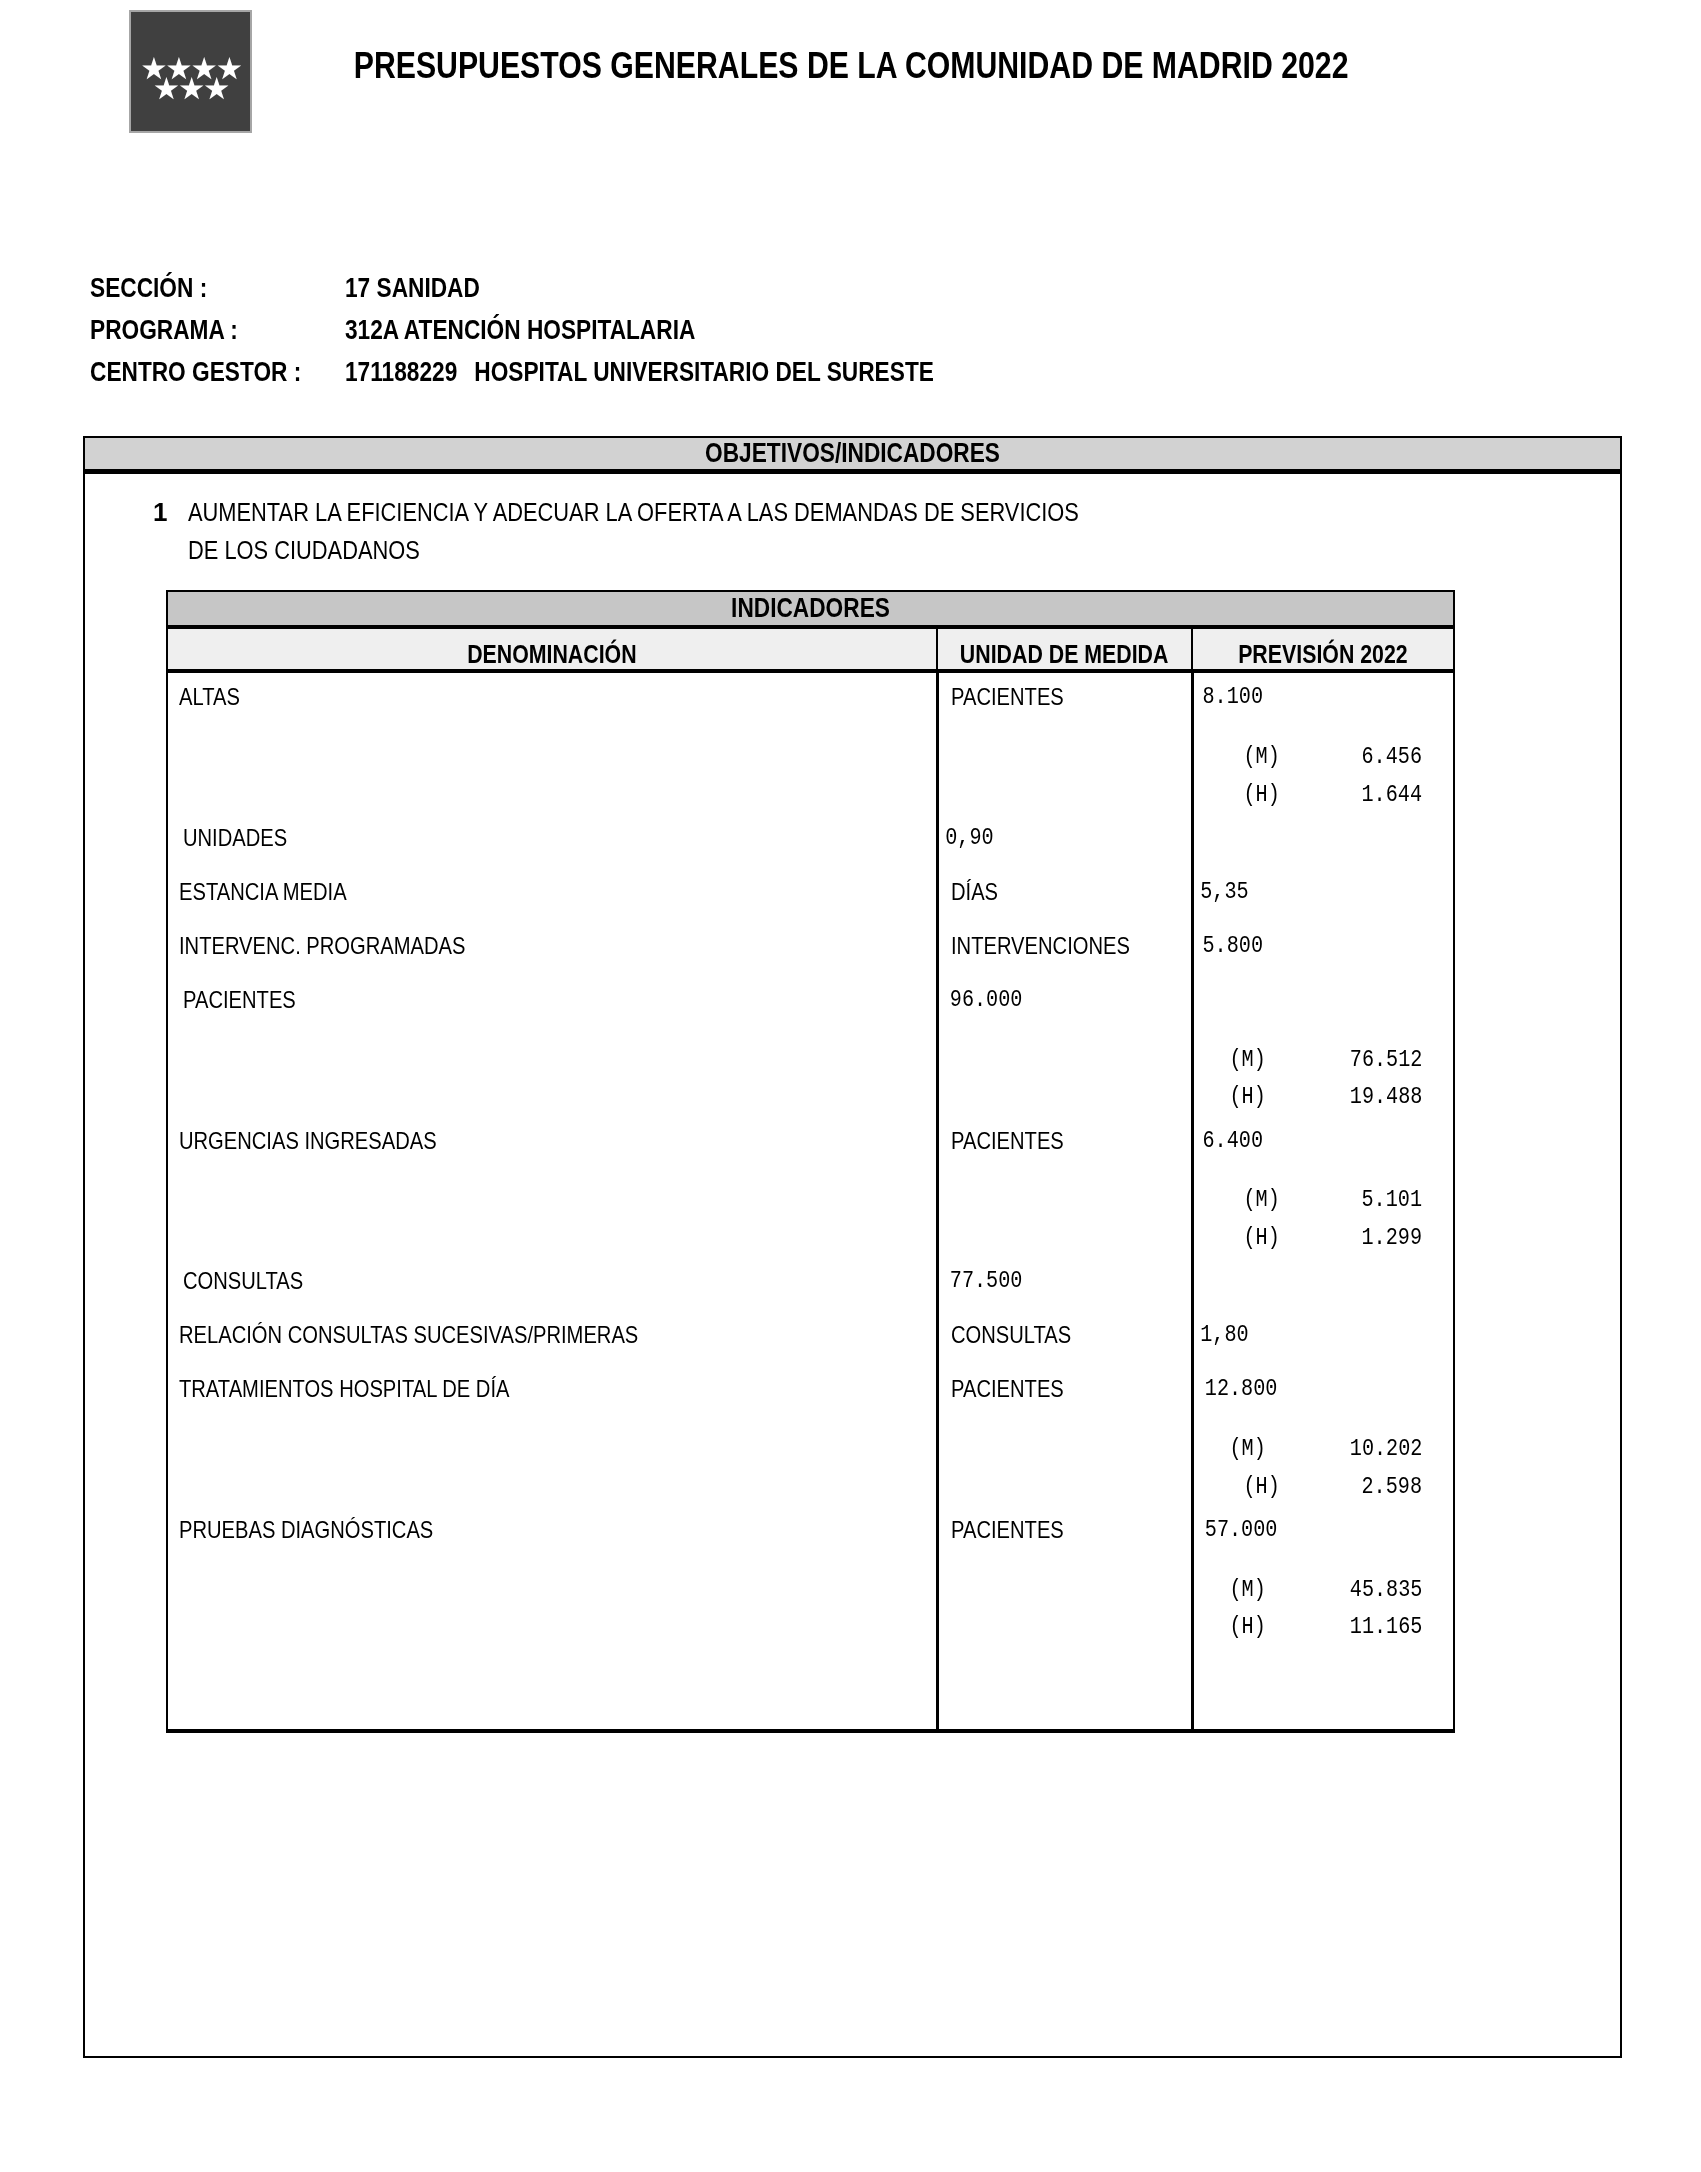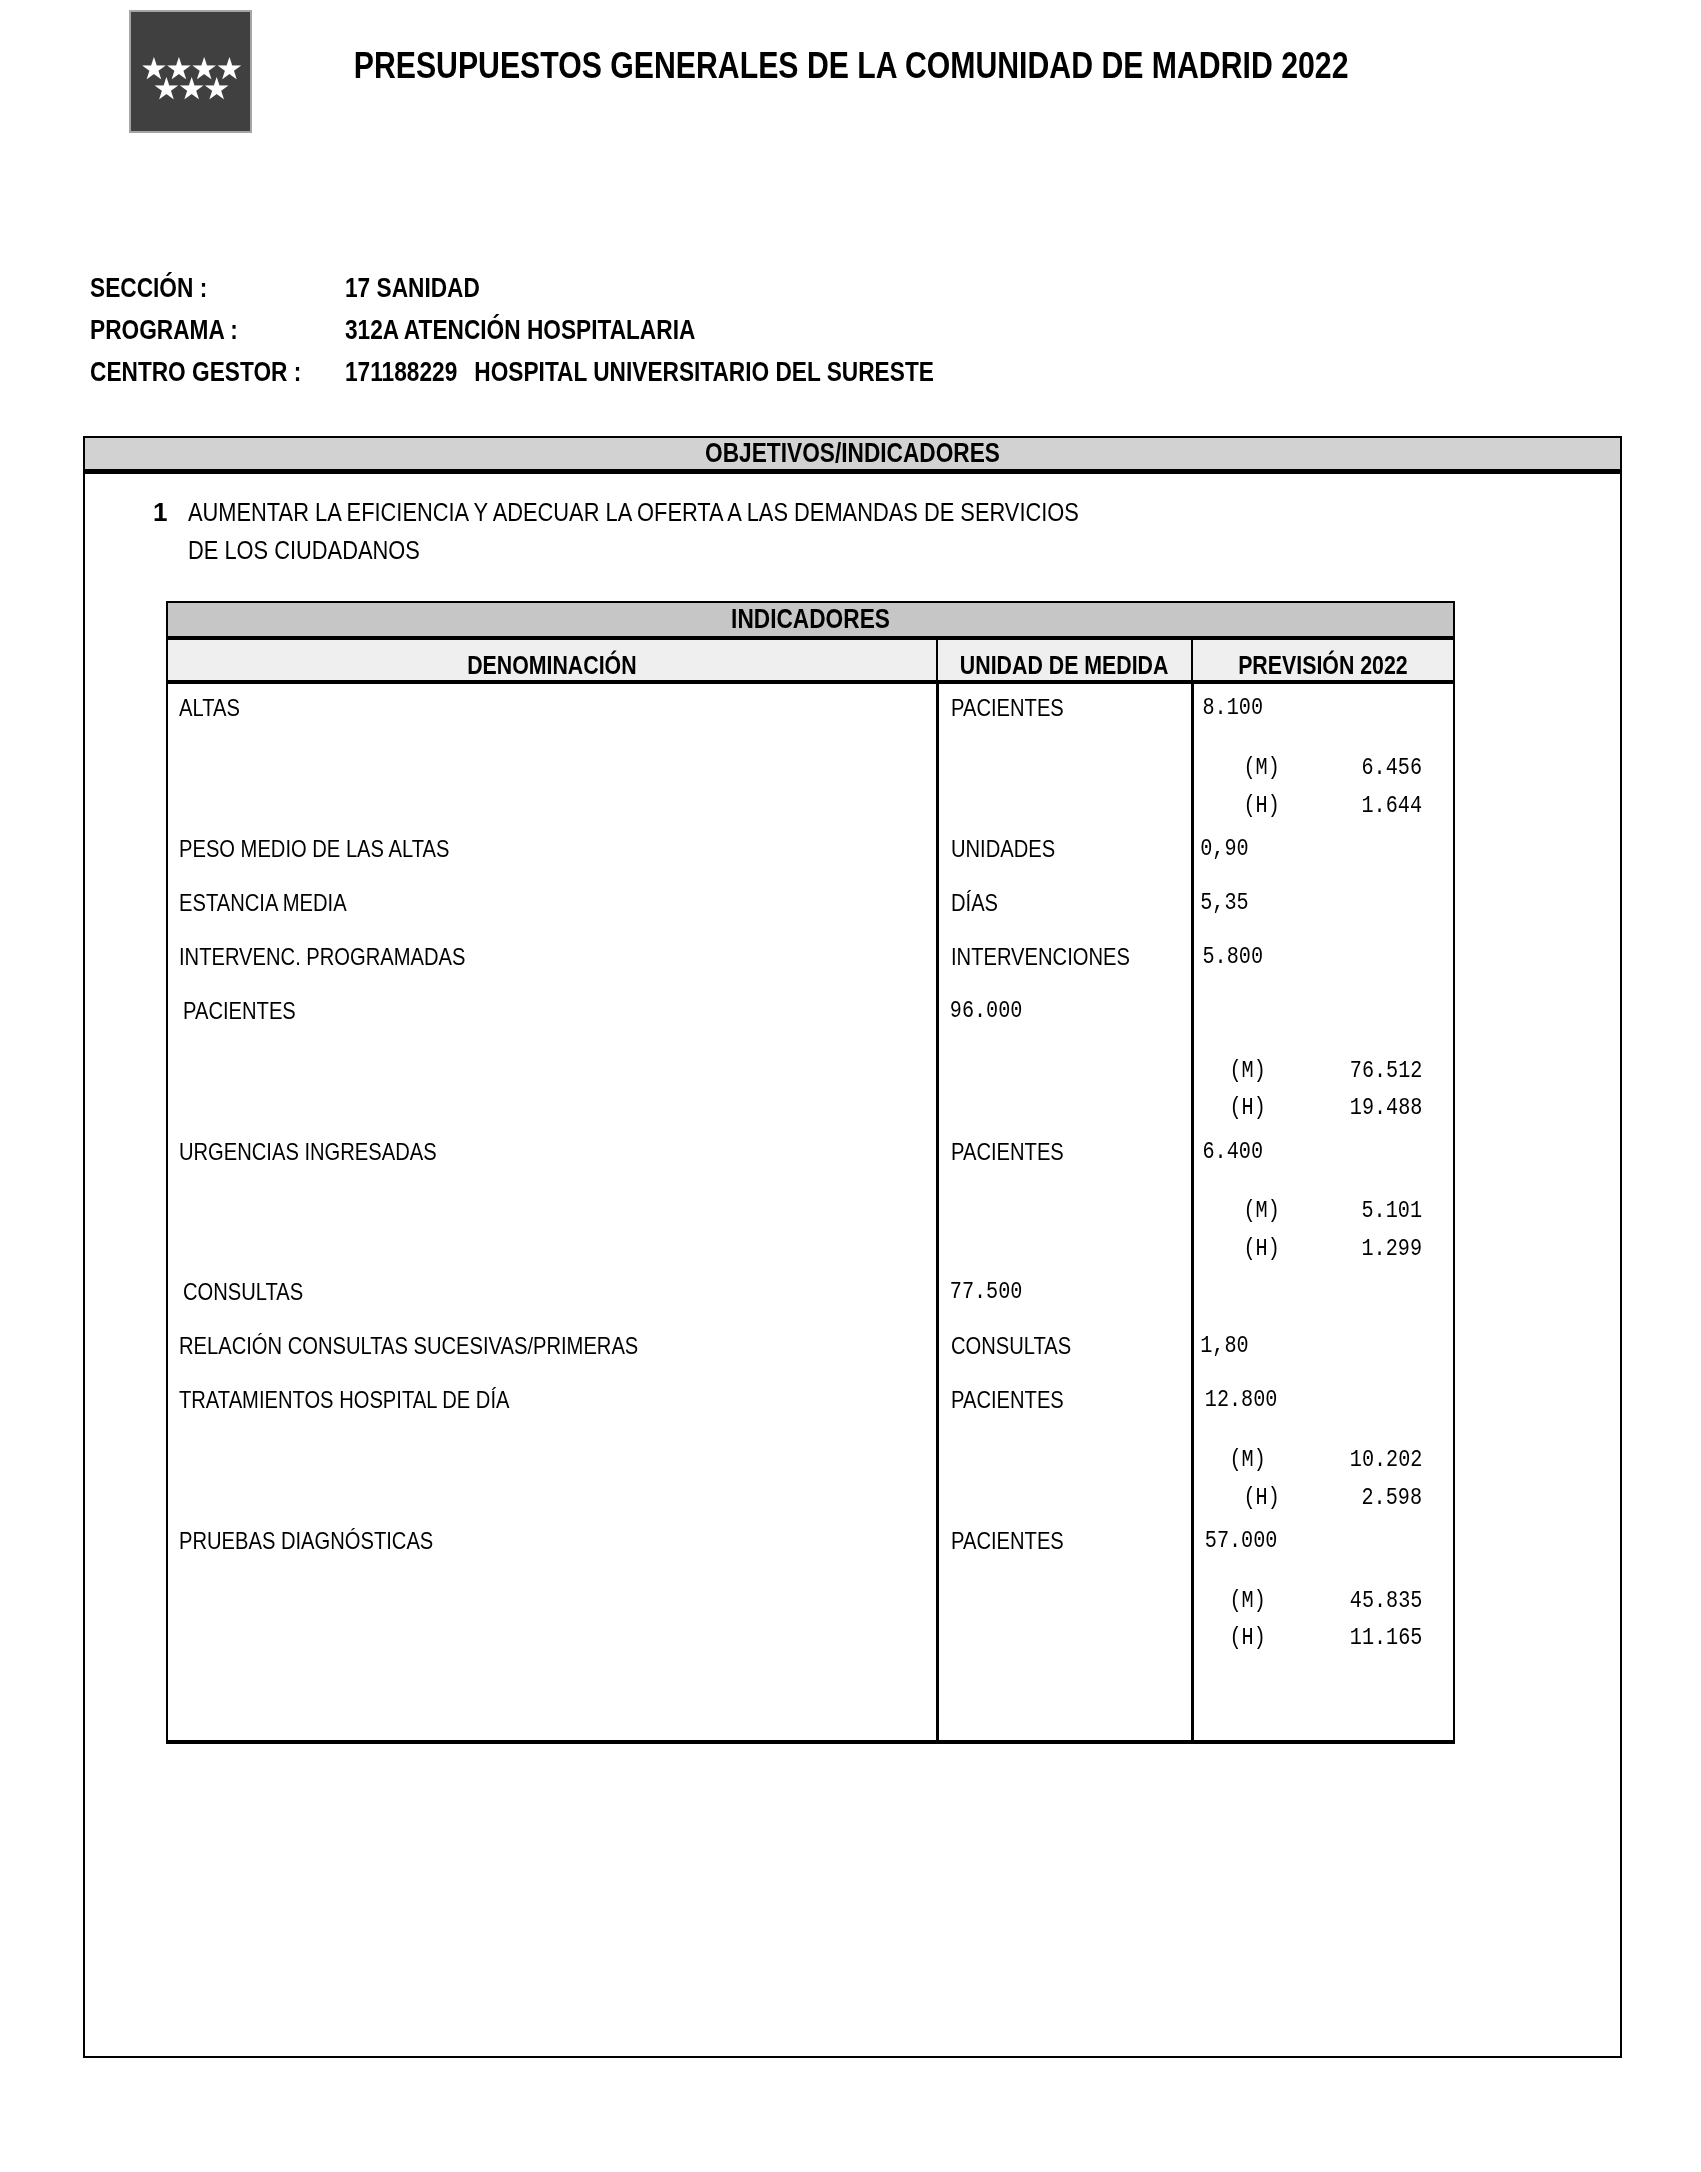--- a/index.html
+++ b/index.html
@@ -59,21 +59,21 @@
     display:flex;align-items:center;justify-content:center;
     font-weight:bold;font-size:27px;
   }
   .objective{position:absolute;left:68px;top:55px;display:flex;align-items:flex-start;}
   .obj-num{font-weight:bold;font-size:26px;width:35px;flex:0 0 35px;line-height:38px;}
   .obj-text{font-size:26px;line-height:38px;}
   .obj-text .nx{white-space:pre-line;}
 
   
   .ind-table{
-    position:absolute;left:81px;top:163px;width:1289px;
+    position:absolute;left:81px;top:152px;width:1289px;
     border:2.2px solid var(--ink);border-bottom-width:4.4px;background:#fff;
   }
   .ind-title{
     height:37px;background:var(--table-title-gray);border-bottom:4.4px solid var(--ink);
     display:flex;align-items:center;justify-content:center;
     font-weight:bold;font-size:27px;
   }
   .ind-header{
     height:44px;background:var(--header-row-gray);border-bottom:4.4px solid var(--ink);
     display:grid;grid-template-columns:768px 255px 1fr;
@@ -172,21 +172,20 @@
           </div>
           <div class="trow sub">
             <div class="c-label"></div>
             <div class="c-unit"></div>
             <div class="c-value">
               <span class="tag nx n-c">(H)</span>
               <span class="num nx n-r">1.644</span>
             </div>
           </div>
           <div class="trow main">
-            <div class="c-label"><span class="nx n-l">PESO MEDIO DE LAS ALTAS</span></div>
             <div class="c-unit"><span class="nx n-l">UNIDADES</span></div>
             <div class="c-value"><span class="nx n-r">0,90</span></div>
           </div>
           <div class="trow main">
             <div class="c-label"><span class="nx n-l">ESTANCIA MEDIA</span></div>
             <div class="c-unit"><span class="nx n-l">DÍAS</span></div>
             <div class="c-value"><span class="nx n-r">5,35</span></div>
           </div>
           <div class="trow main">
             <div class="c-label"><span class="nx n-l">INTERVENC. PROGRAMADAS</span></div>

